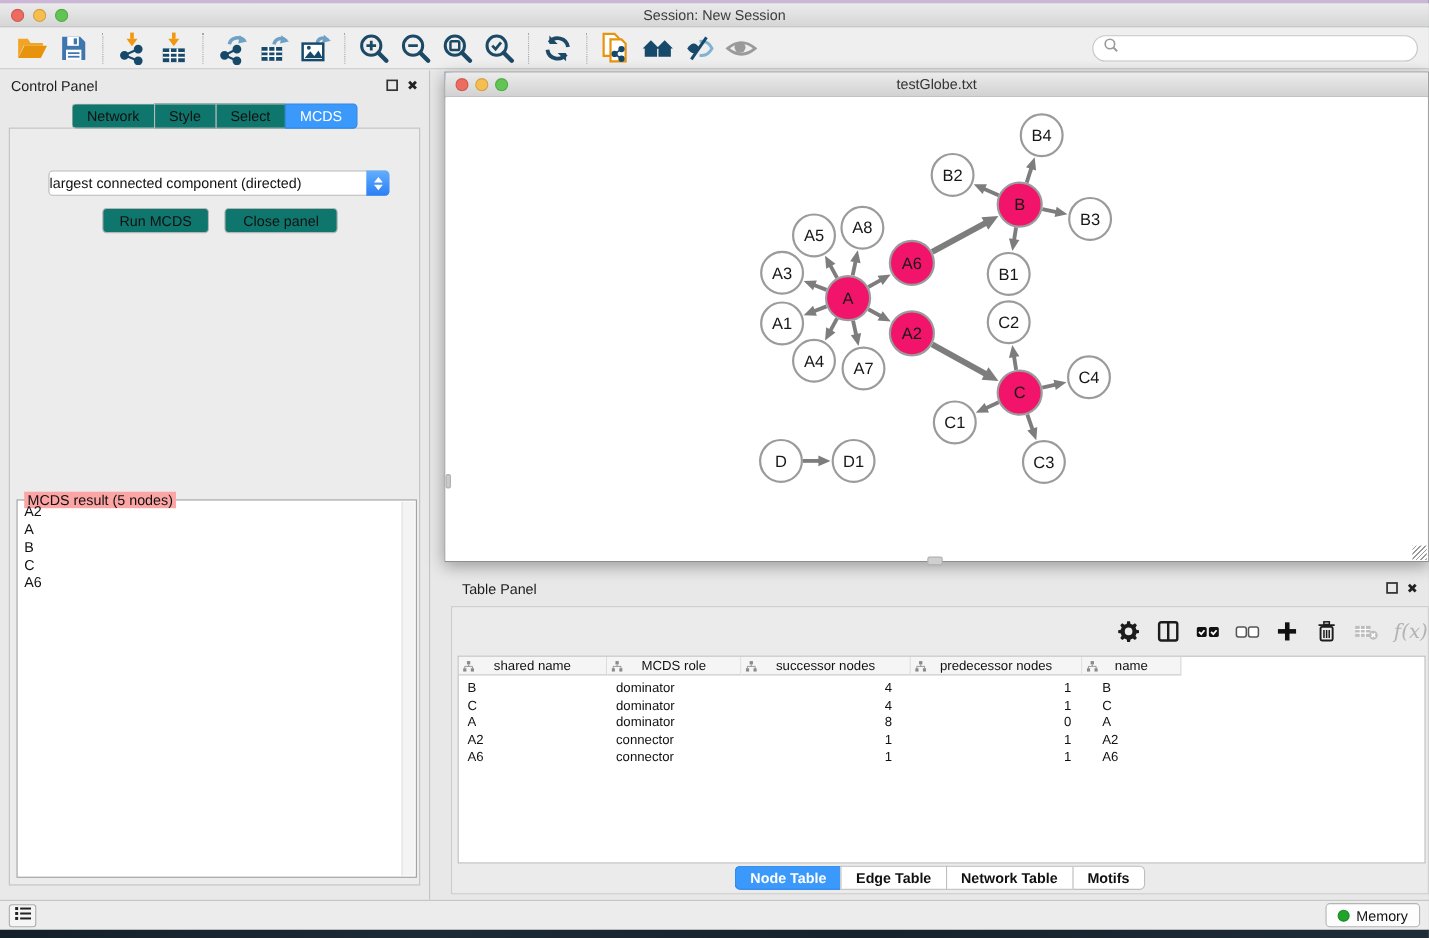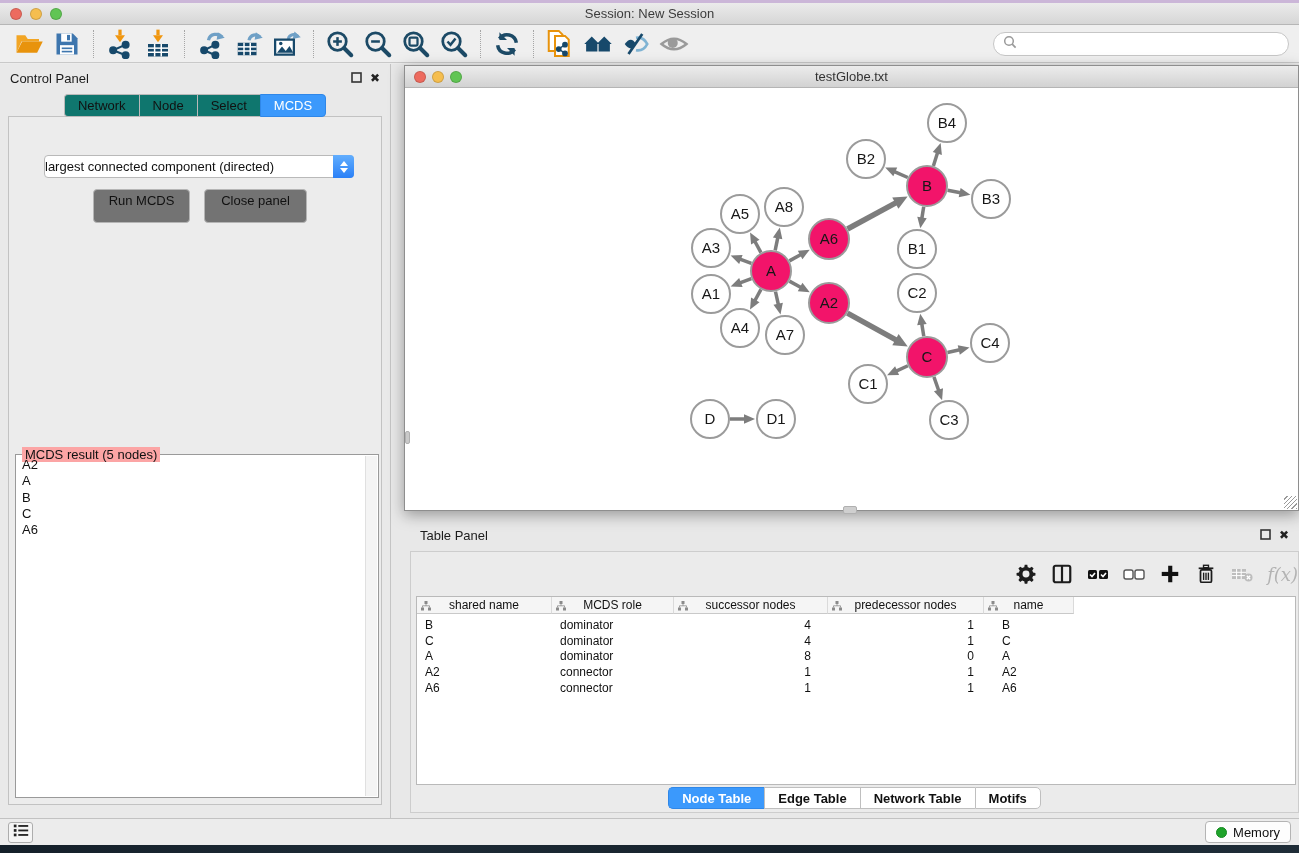--- a/index.html
+++ b/index.html
@@ -45,21 +45,21 @@
   .opt-label { text-align:center; margin-top:21px; font-size:13px; color:#111; }
   .dropdown { position:absolute; left:35px; right:27px; top:38px; height:23px; background:#fff;
               border:1px solid #b9b9b9; border-radius:4px; display:flex; align-items:center; }
   .dropdown .dval { flex:1; font-size:13px; padding-left:0; color:#111; white-space:nowrap; overflow:hidden; }
   .stepper { width:21px; height:23px; margin-right:-1px; border-radius:0 4px 4px 0;
              background:linear-gradient(#62aefe,#2a80f7); display:flex; flex-direction:column;
              align-items:center; justify-content:center; gap:2px; }
   .arr-up { width:0; height:0; border-left:4px solid transparent; border-right:4px solid transparent; border-bottom:5px solid #fff; }
   .arr-dn { width:0; height:0; border-left:4px solid transparent; border-right:4px solid transparent; border-top:5px solid #fff; }
   .btn-row { position:absolute; top:72px; left:0; right:0; }
-  .pbtn { position:absolute; height:34px; background:#737373; border:1px solid #b5b5b5; border-radius:4px;
+  .pbtn { position:absolute; height:23px; background:#0f766e; border:1px solid #b5b5b5; border-radius:4px;
           font-size:13px; color:#111; text-align:center; line-height:21px; }
   .btn-run { left:84px; width:97px; } .btn-close { left:195px; width:103px; }
   .mcds-box { position:absolute; left:6px; right:2px; top:337px; bottom:6px; border:1px solid #9a9a9a; background:#fff; }
   .mcds-legend { position:absolute; top:-8px; left:6px; background:#fca5a5; padding:0 3px; font-size:13px; color:#111; }
   .mcds-list { position:absolute; top:2px; left:2px; right:14px; bottom:2px; overflow:hidden; }
   .mcds-item { font-size:13px; line-height:16.3px; padding-left:4px; color:#111; }
   .mcds-scroll { position:absolute; top:1px; right:1px; bottom:1px; width:12px; background:#f4f4f4; border-left:1px solid #e0e0e0; }
 
   
   .network-window { position:absolute; left:404px; top:1px; width:895px; height:446px; background:#fff;
@@ -292,21 +292,21 @@
             <span class="hicon">
               <svg width="11" height="11" viewBox="0 0 11 11">
                   <rect x="1" y="1" width="9" height="9" fill="none" stroke="#333" stroke-width="1.6"></rect>
                 </svg>
             </span>
             <span class="hicon" style="font-weight:bold;">✖</span>
           </span>
         </div>
         <div class="cp-tabs">
             <div class="cp-tab">Network</div>
-            <div class="cp-tab">Node</div>
+            <div class="cp-tab">Style</div>
             <div class="cp-tab">Select</div>
             <div class="cp-tab active">MCDS</div>
           </div>
         <div class="cp-body">
           <div class="dropdown">
             <span class="dval">largest connected component (directed)</span>
             <span class="stepper">
                 <span class="arr-up"></span>
                 <span class="arr-dn"></span>
               </span>

